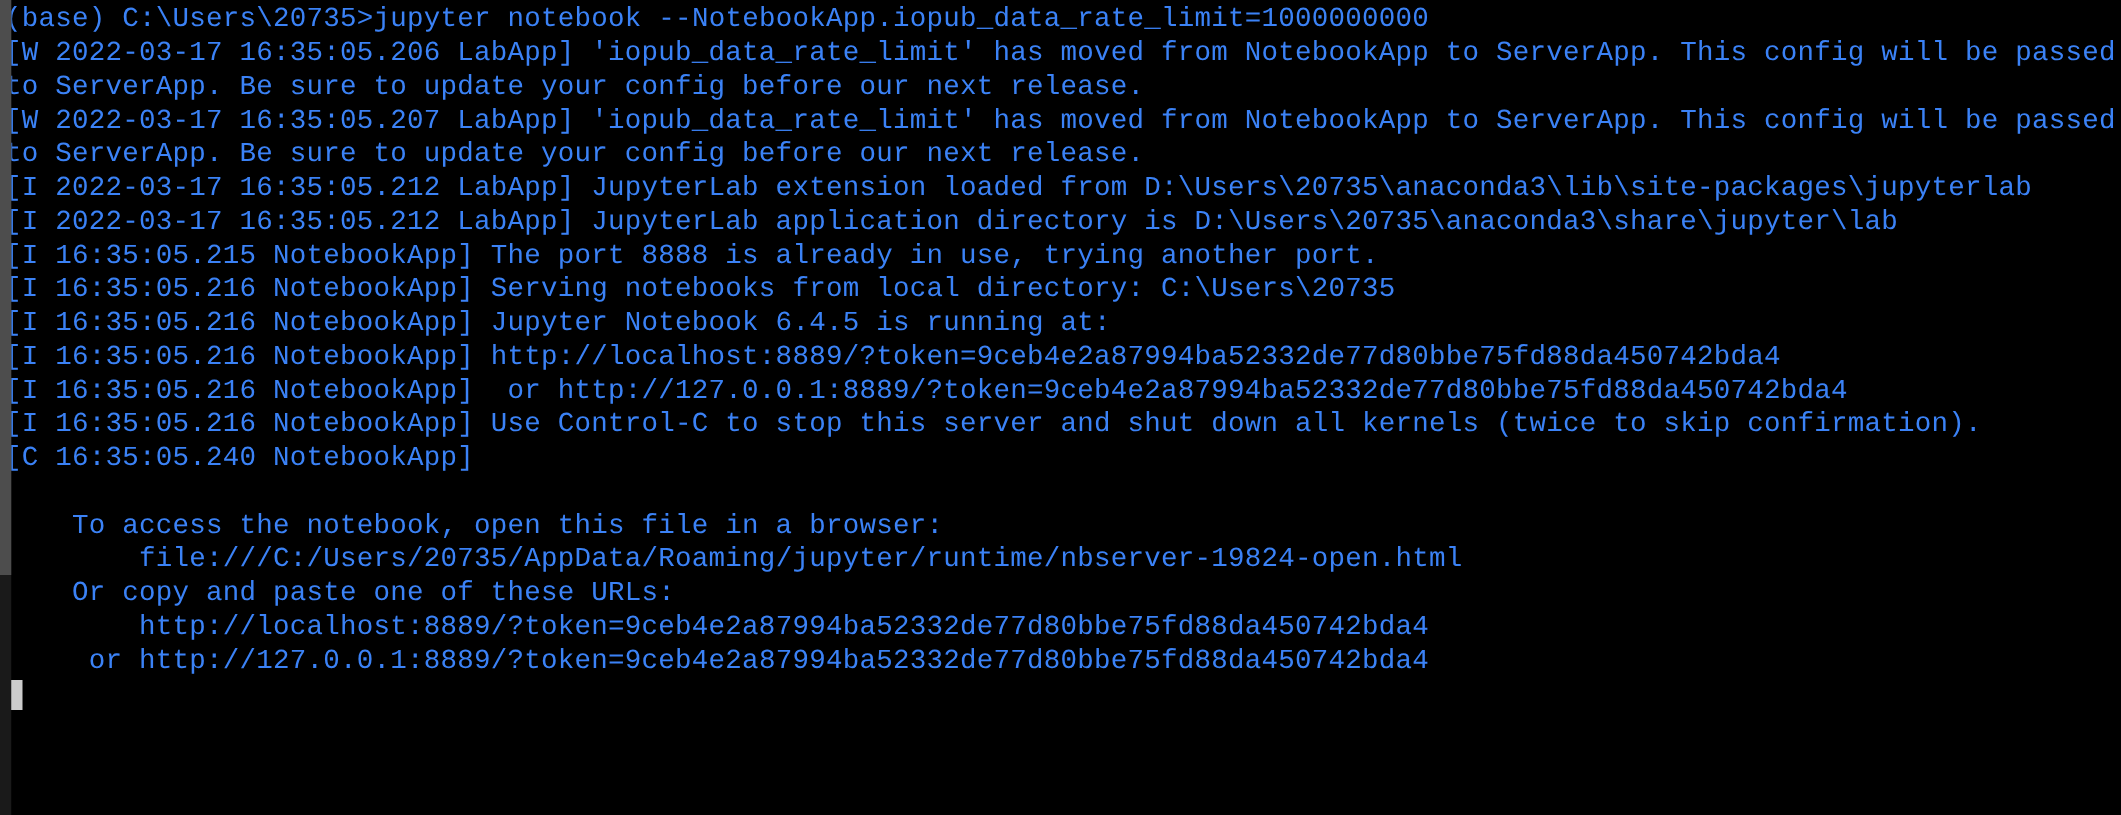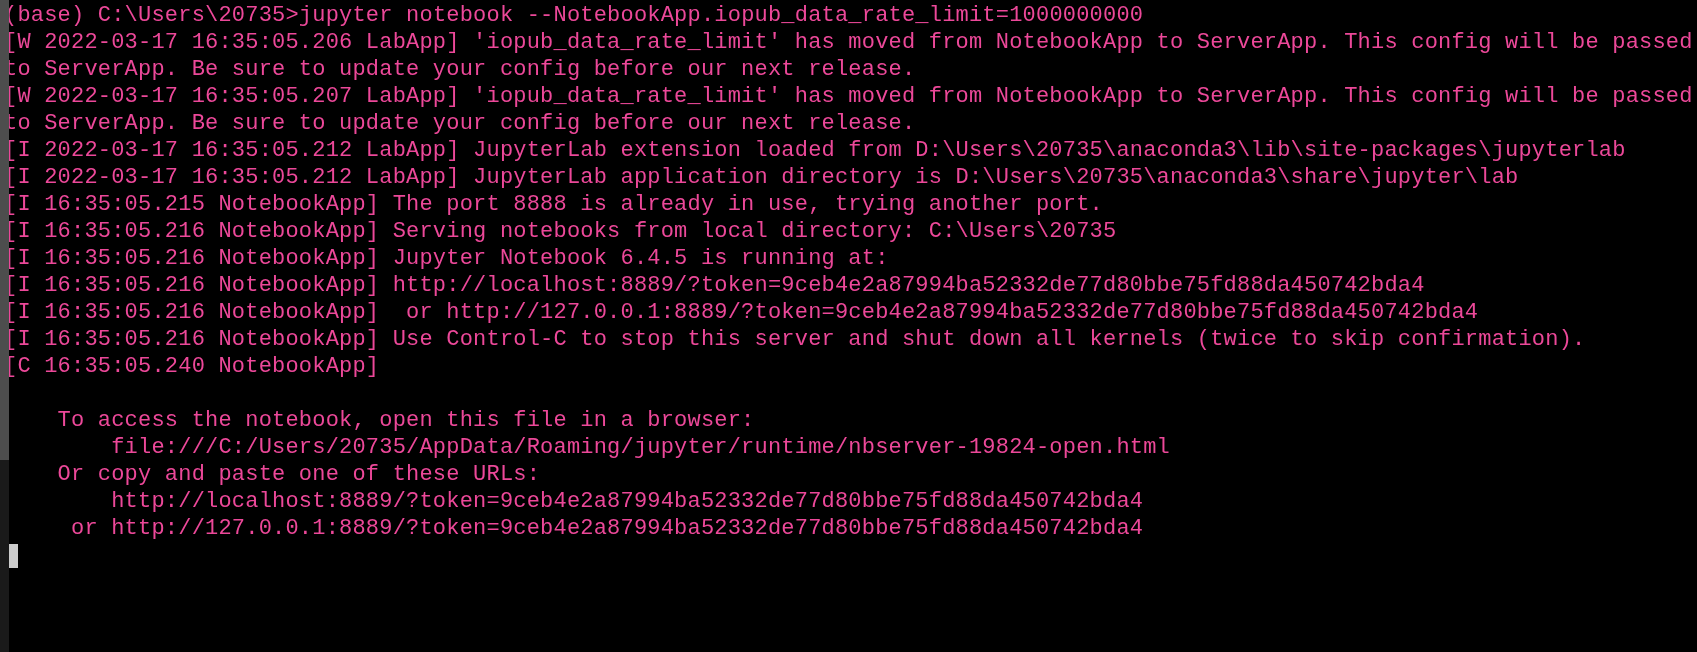--- a/index.html
+++ b/index.html
@@ -9,21 +9,21 @@
       min-height: 652px;
       background: #000000;
       overflow: hidden;
     }
     pre.terminal {
       margin: 0;
       padding: 2px 4px 0 4px;
       font-family: "NSimSun", "SimSun", "Consolas", "Courier New", monospace;
       font-size: 22px;
       line-height: 27px;
-      color: #ec4899;
+      color: #3b82f6;
       white-space: pre-wrap;
       word-break: break-all;
       letter-spacing: 0.2px;
     }
     .cursor {
       display: inline-block;
       width: 11px;
       height: 24px;
       background: #cccccc;
       vertical-align: text-bottom;

